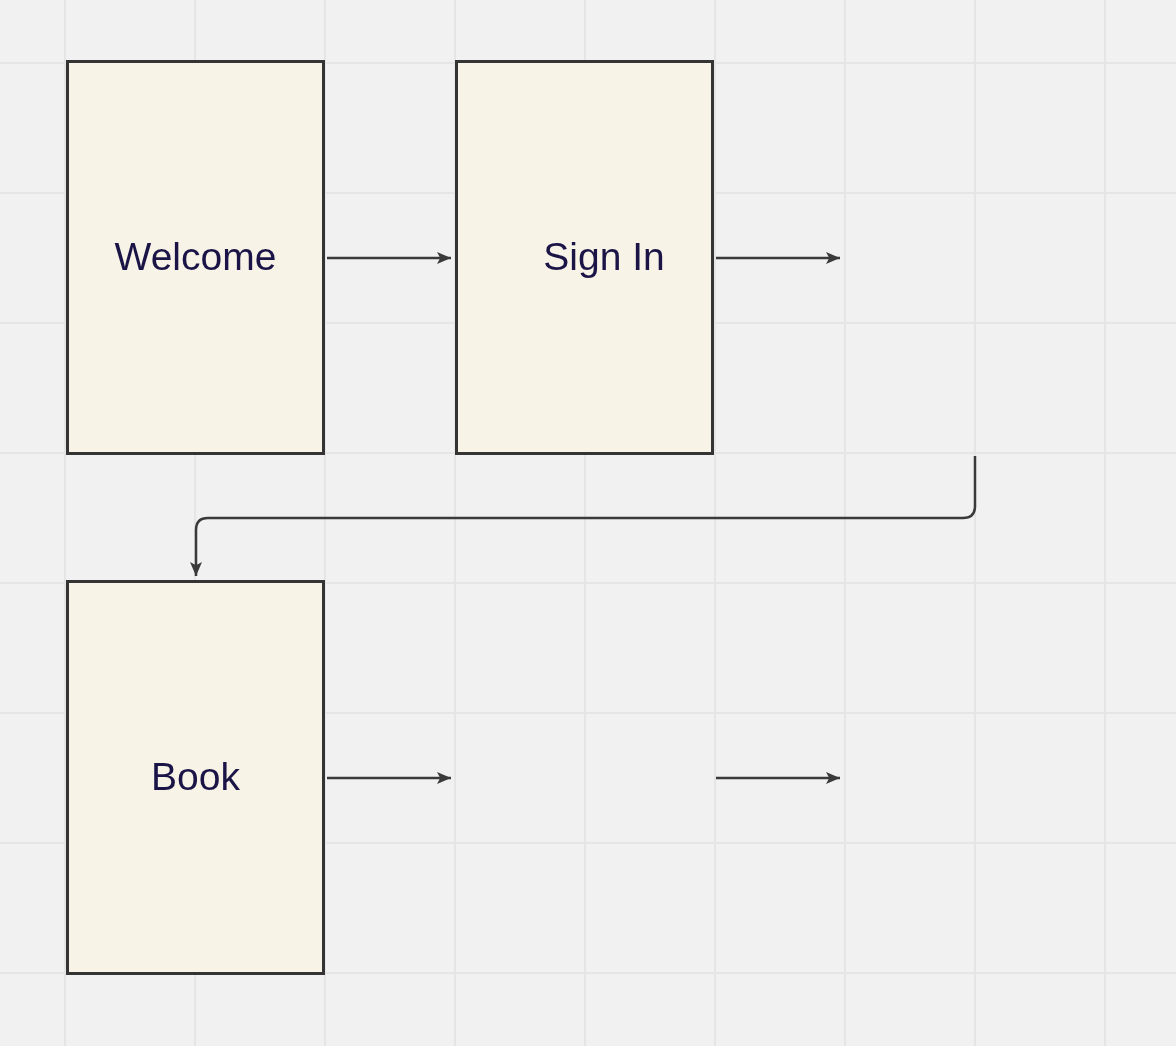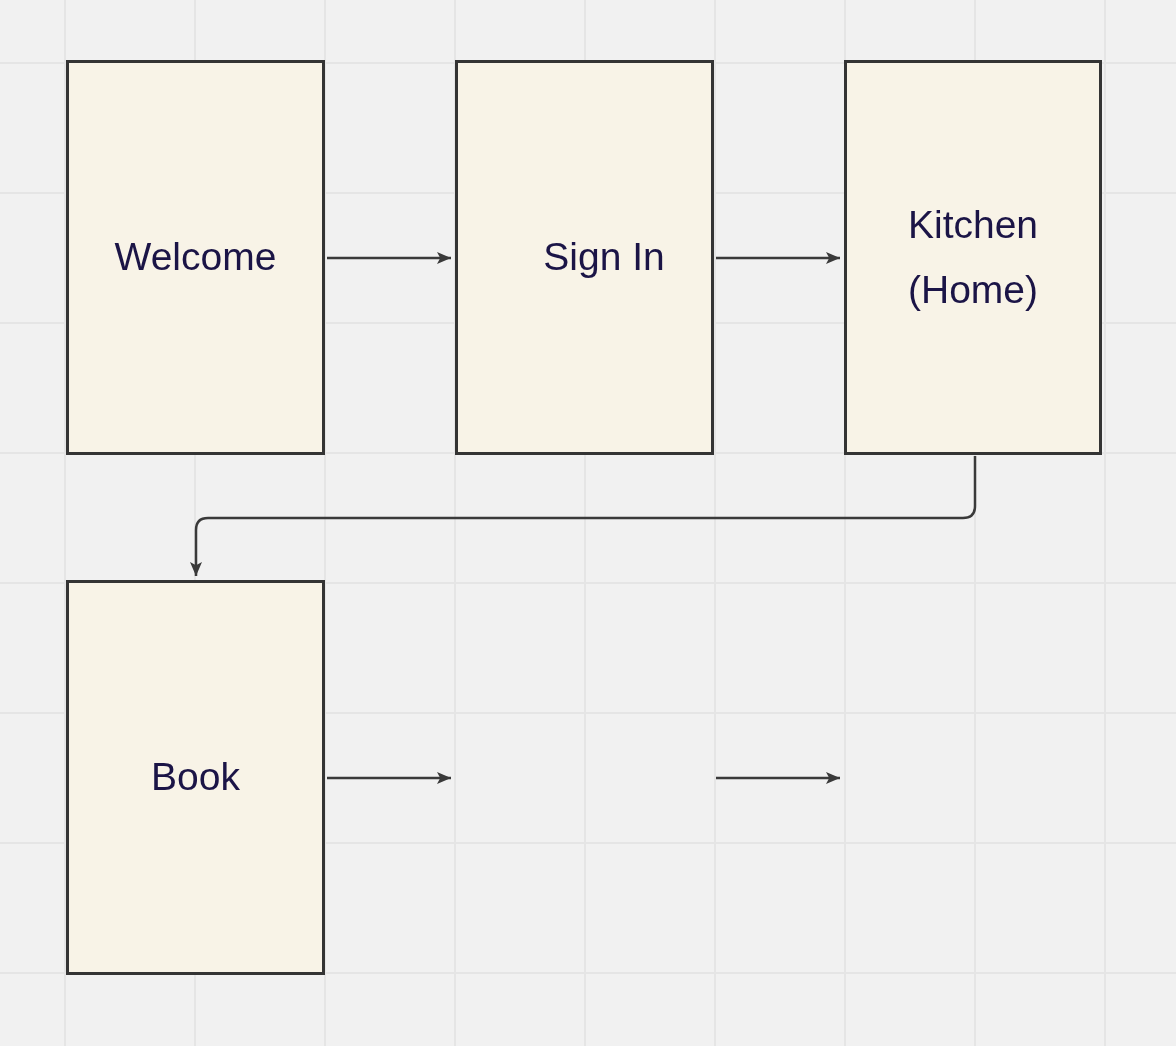--- a/index.html
+++ b/index.html
@@ -81,23 +81,20 @@
   </svg>
 
   <div class="node row1 col1">
     <span class="node-label">Welcome</span>
   </div>
 
   <div class="node row1 col2">
     <span class="node-label">Sign In</span>
   </div>
 
-  <div class="node row1 col3">
-    <span class="node-label">Kitchen (Home)</span>
-  </div>
 
   <div class="node row2 col1">
     <span class="node-label">Book</span>
   </div>
 
 
 
 </div>
 
 </body></html>

